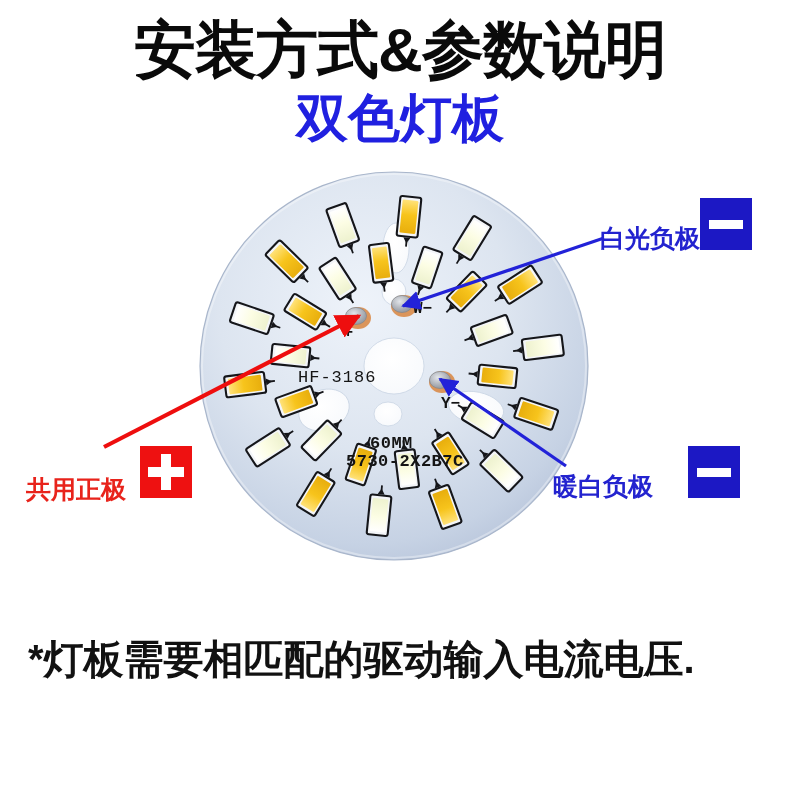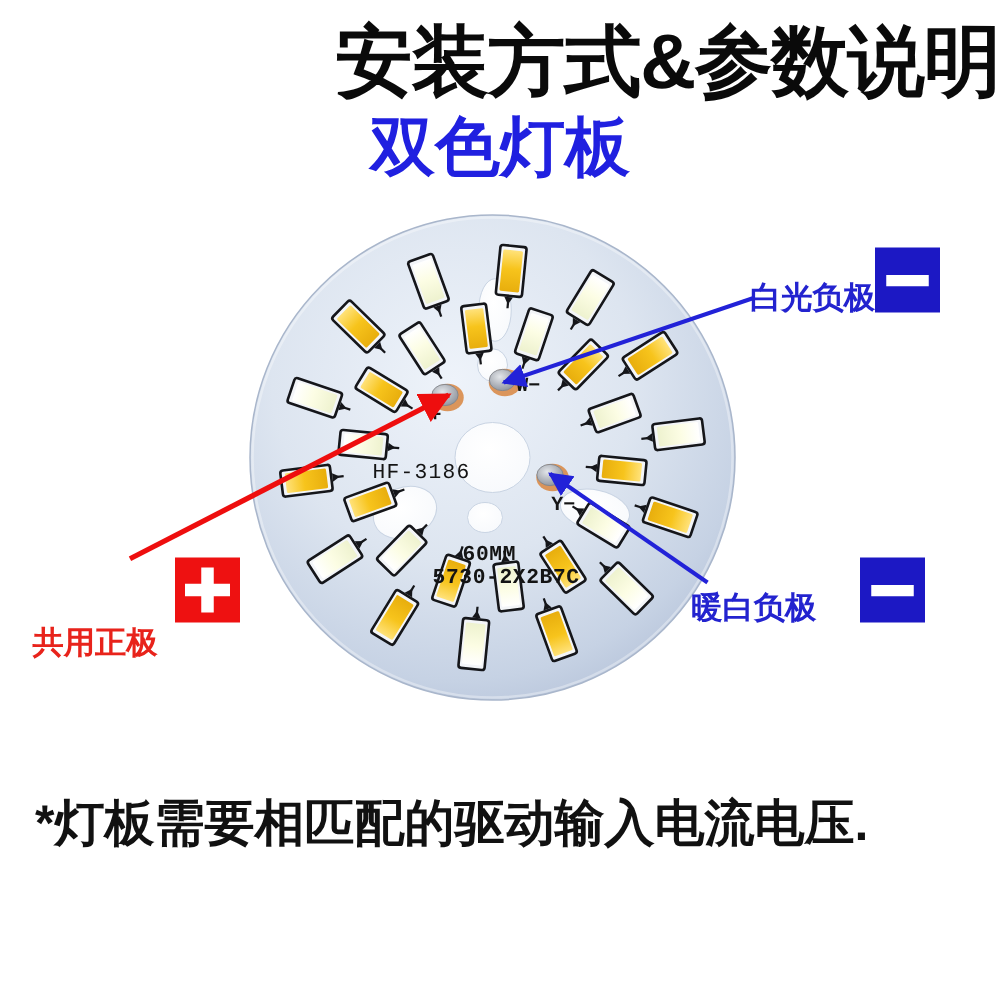--- a/index.html
+++ b/index.html
@@ -22,21 +22,21 @@
     height: 800px;
     background: #ffffff;
   }
 
   
   .title-main {
     position: absolute;
     left: 0;
     top: 14px;
     width: 800px;
-    text-align: right;
+    text-align: center;
     font-size: 62px;
     line-height: 72px;
     font-weight: bold;
     color: #0a0a0a;
     letter-spacing: -1px;
     white-space: nowrap;
   }
   .title-sub {
     position: absolute;
     left: 0;
@@ -68,21 +68,21 @@
     font-weight: bold;
     font-size: 25px;
     line-height: 28px;
     margin-top: 12px;
   }
   .callout-blue { color: #2323cf; }
   .callout-red  { color: #e8231b; }
 
   .lbl-white-neg { left: 600px; top: 212px; }
   .lbl-warm-neg  { left: 553px; top: 460px; }
-  .lbl-shared-pos{ left: 26px;  top: 488px; }
+  .lbl-shared-pos{ left: 26px;  top: 463px; }
 
   
   .badge {
     position: absolute;
     display: flex;
     align-items: center;
     justify-content: center;
   }
   .badge-minus {
     background: #1c18c4;

